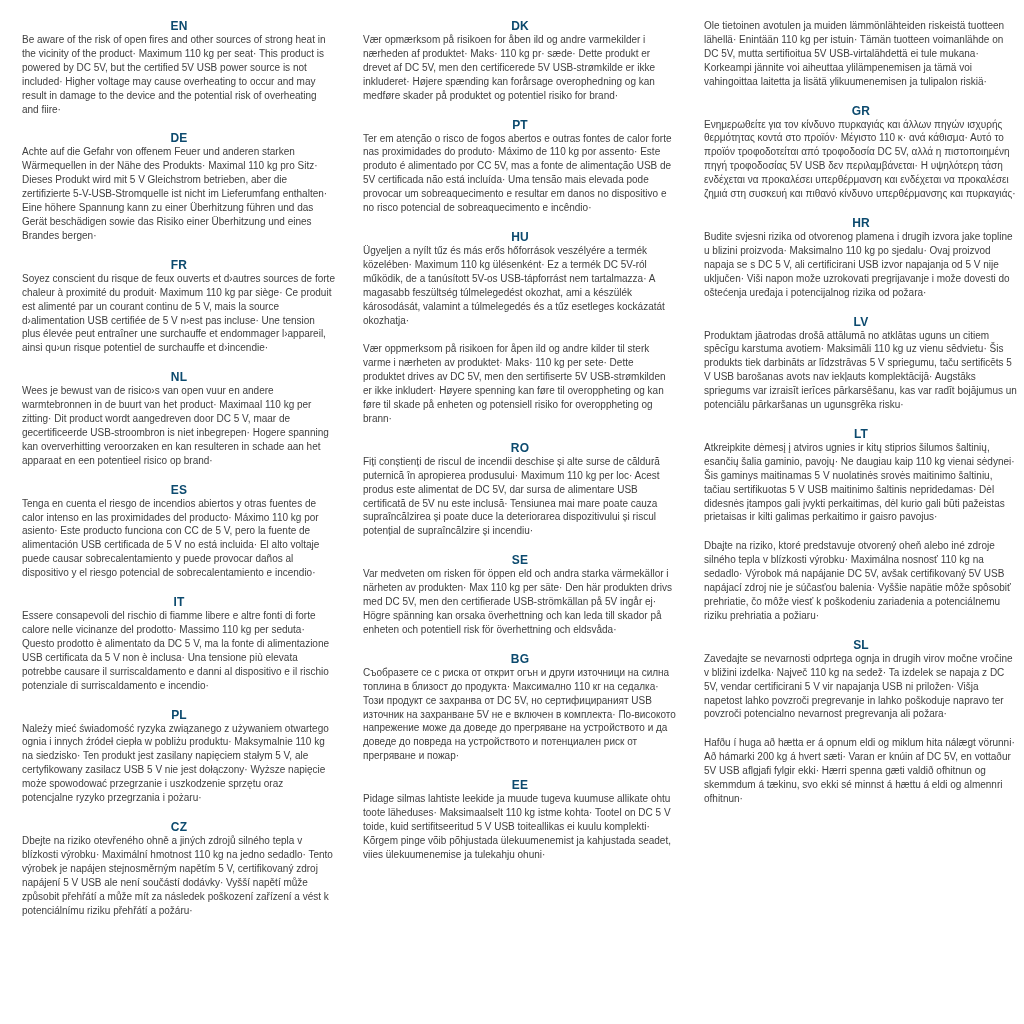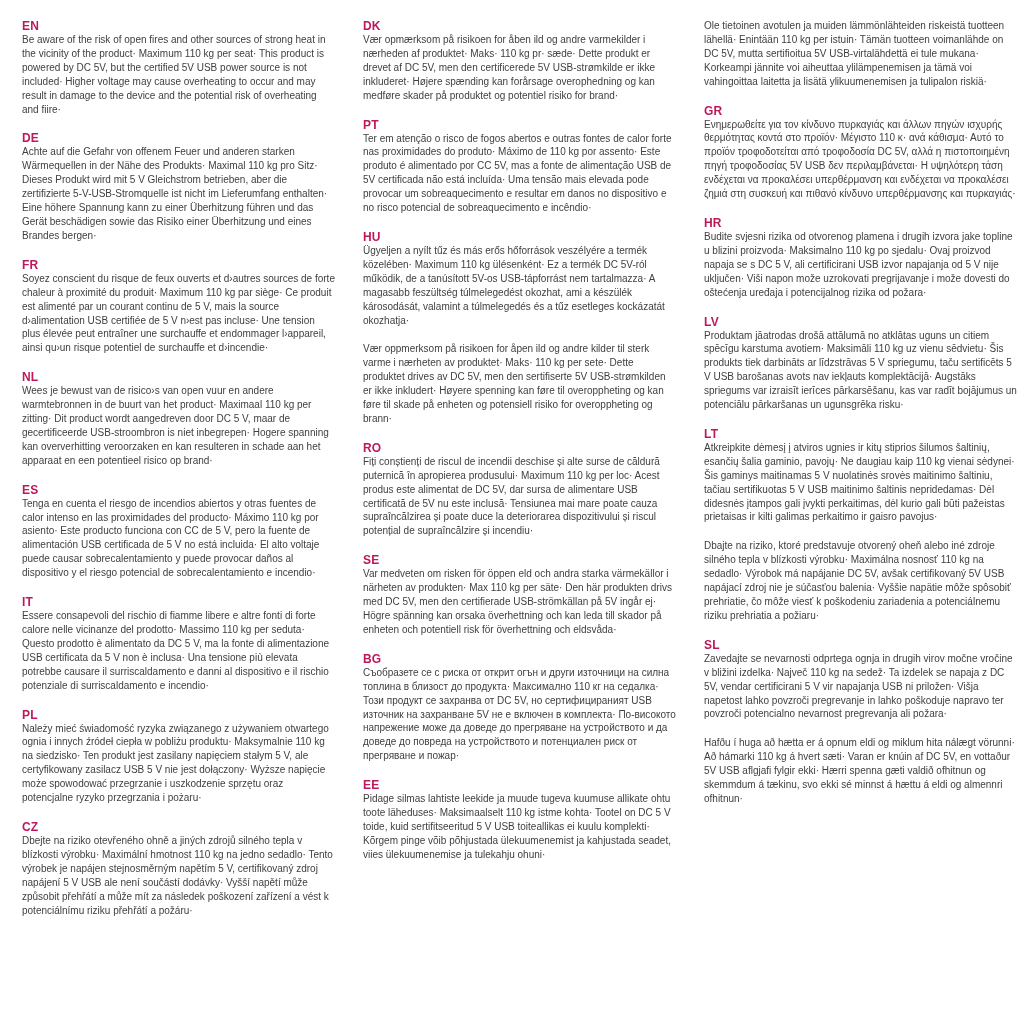--- a/index.html
+++ b/index.html
@@ -23,22 +23,23 @@
     width: 314px;
     flex: 0 0 314px;
   }
   .section {
     margin-bottom: 15px;
   }
   .lang-code {
     font-weight: 700;
     font-size: 12px;
     line-height: 14px;
-    color: #be185d;
+    color: #0c4a6e;
     letter-spacing: 0.2px;
+    text-align: center;
   }
   .lang-text {
     font-size: 10px;
     line-height: 13.9px;
     color: #404040;
     text-align: left;
   }
 </style>
 </head>
 <body>
@@ -153,16 +154,16 @@
   <div class="section">
     <div class="lang-text">Dbajte na riziko, ktoré predstavuje otvorený oheň alebo iné zdroje silného tepla v blízkosti výrobku· Maximálna nosnosť 110 kg na sedadlo· Výrobok má napájanie DC 5V, avšak certifikovaný 5V USB napájací zdroj nie je súčasťou balenia· Vyššie napätie môže spôsobiť prehriatie, čo môže viesť k poškodeniu zariadenia a potenciálnemu riziku prehriatia a požiaru·</div>
   </div>
 
   <div class="section">
     <div class="lang-code">SL</div>
     <div class="lang-text">Zavedajte se nevarnosti odprtega ognja in drugih virov močne vročine v bližini izdelka· Največ 110 kg na sedež· Ta izdelek se napaja z DC 5V, vendar certificirani 5 V vir napajanja USB ni priložen· Višja napetost lahko povzroči pregrevanje in lahko poškoduje napravo ter povzroči potencialno nevarnost pregrevanja ali požara·</div>
   </div>
 
   <div class="section">
-    <div class="lang-text">Hafðu í huga að hætta er á opnum eldi og miklum hita nálægt vörunni· Að hámarki 110 kg á hvert sæti· Varan er knúin af DC 5V, en vottaður 5V USB aflgjafi fylgir ekki· Hærri spenna gæti valdið ofhitnun og skemmdum á tækinu, svo ekki sé minnst á hættu á eldi og almennri ofhitnun·</div>
+    <div class="lang-text">Hafðu í huga að hætta er á opnum eldi og miklum hita nálægt vörunni· Að hámarki 200 kg á hvert sæti· Varan er knúin af DC 5V, en vottaður 5V USB aflgjafi fylgir ekki· Hærri spenna gæti valdið ofhitnun og skemmdum á tækinu, svo ekki sé minnst á hættu á eldi og almennri ofhitnun·</div>
   </div>
 </div>
 </div>
 
 </body></html>

